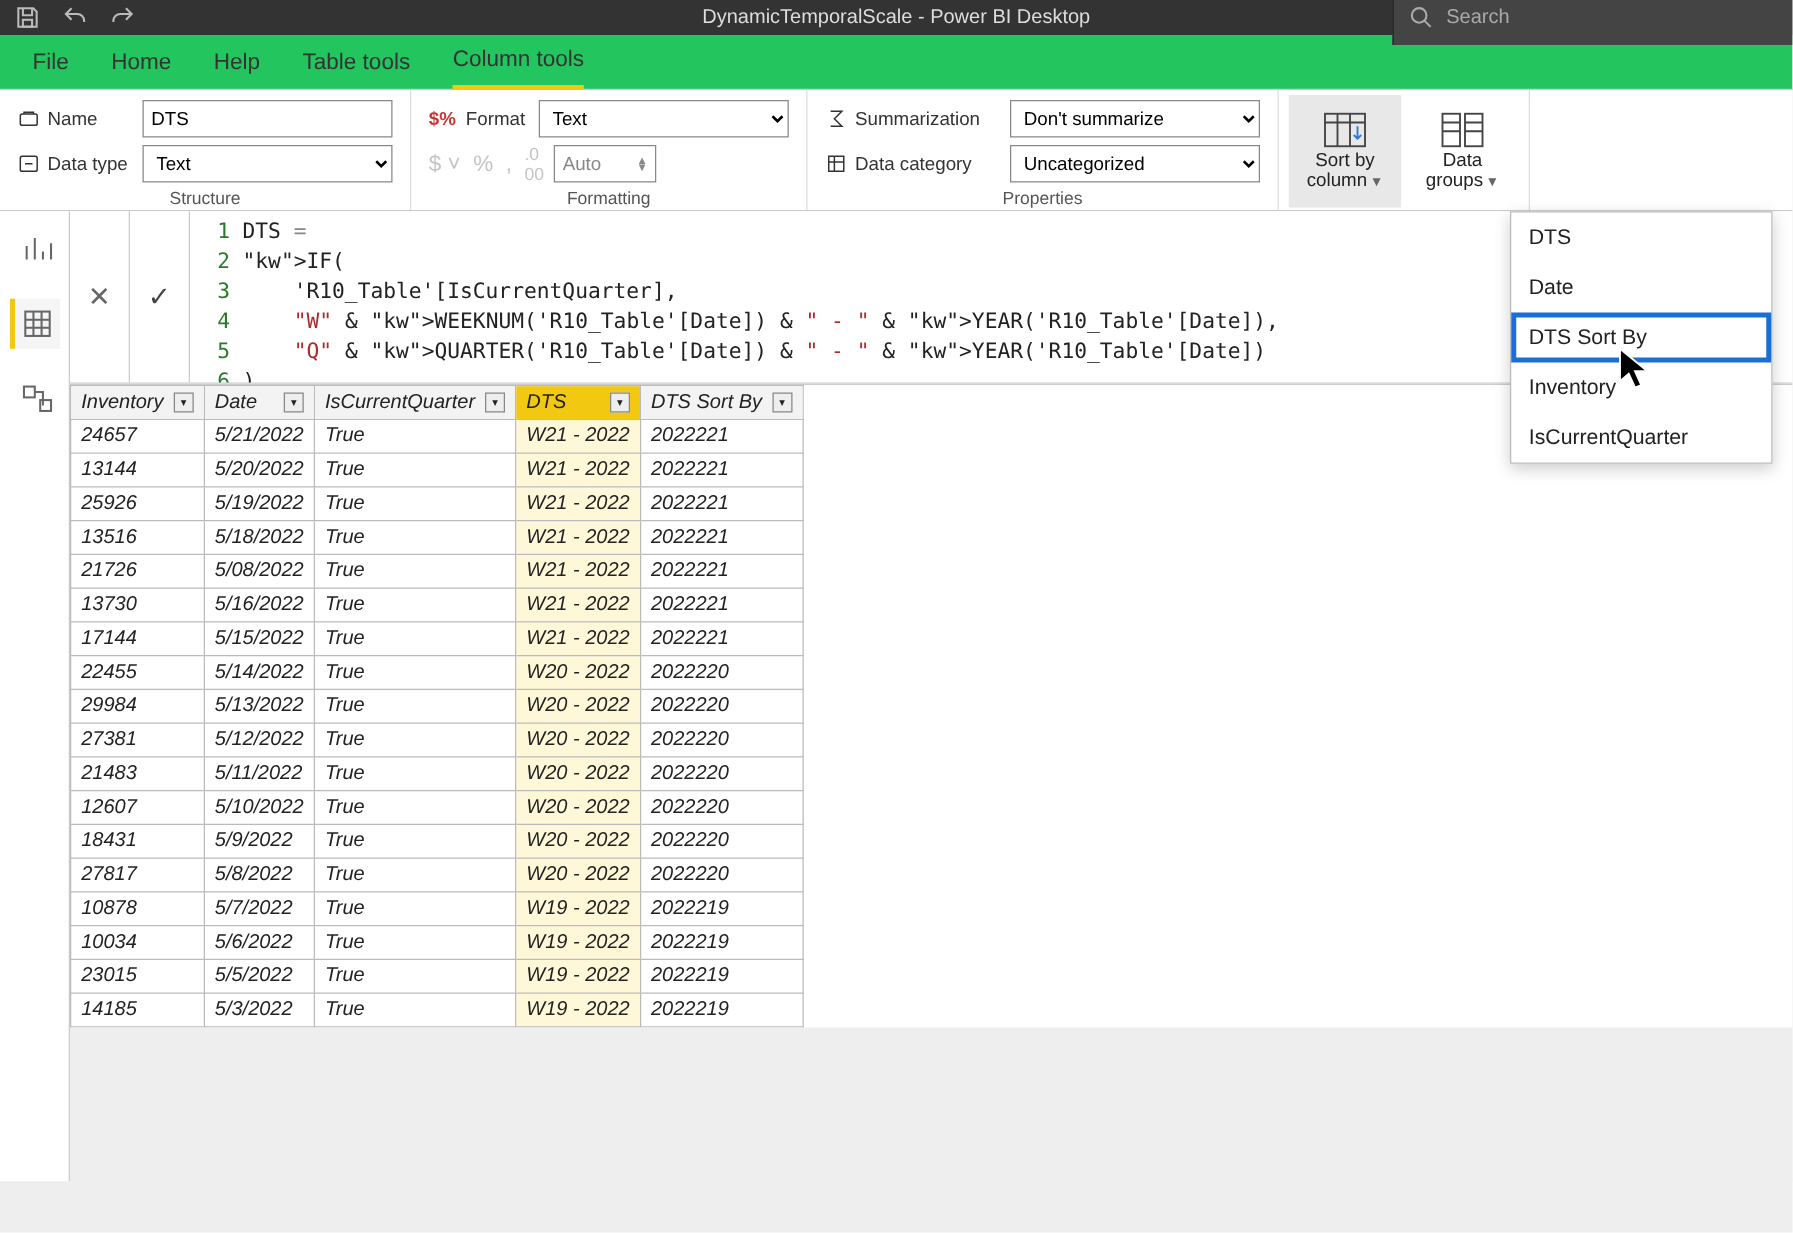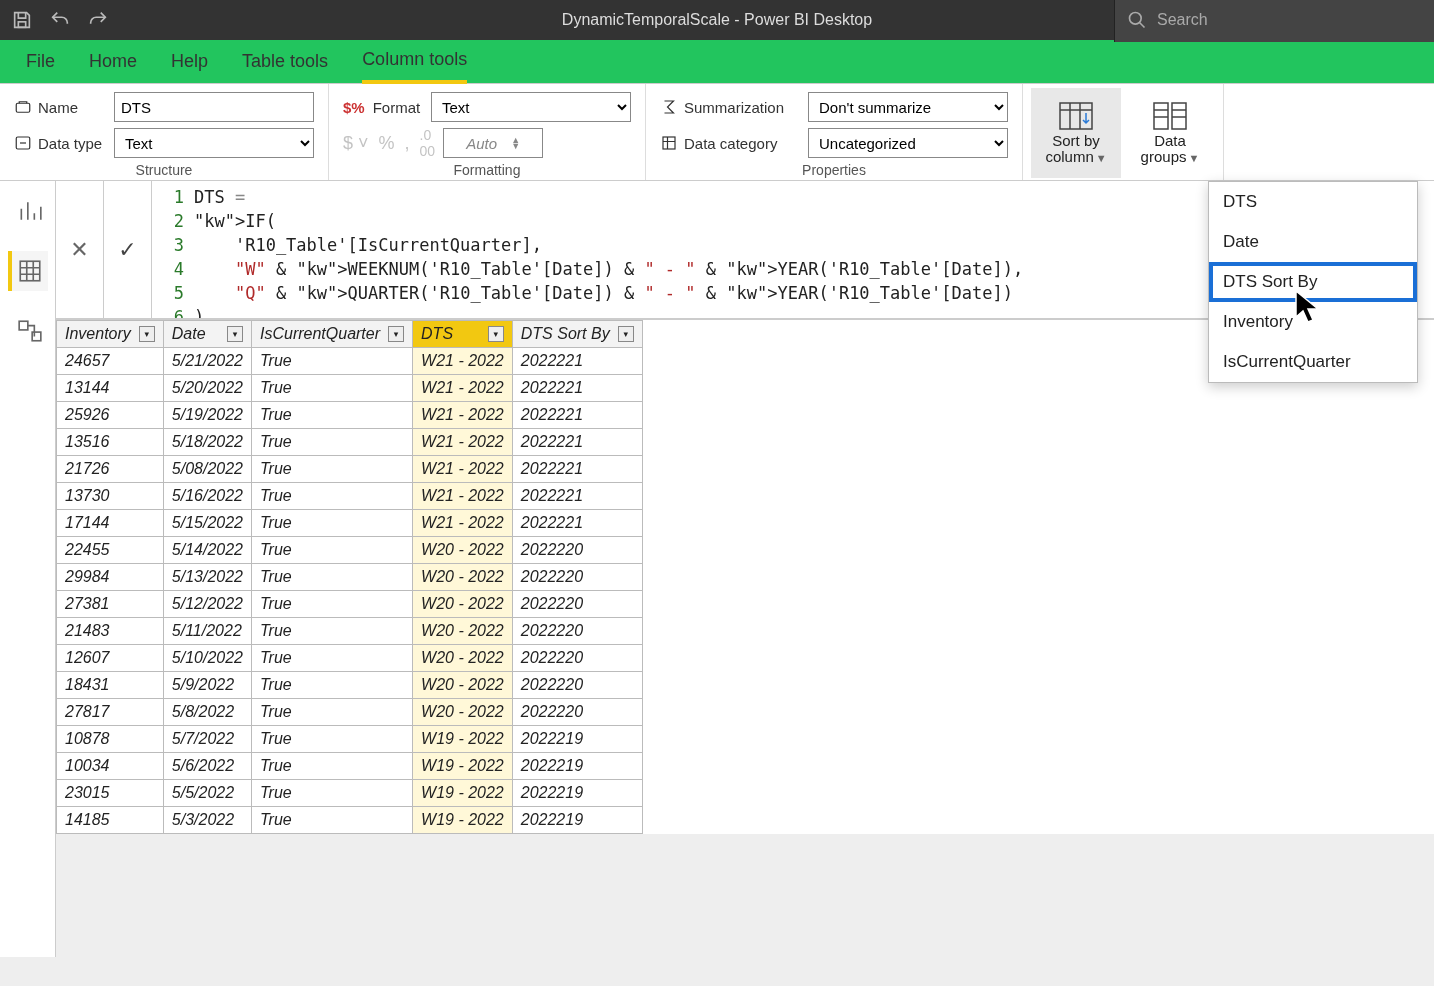--- a/index.html
+++ b/index.html
@@ -8,21 +8,21 @@
     font-family: "Segoe UI", Tahoma, sans-serif;
     font-size: 14px;
     background: #eee;
     color: #222;
     width: 1434px;
     height: 986px;
     overflow: hidden;
   }
   
   .titlebar {
-    height: 40px;
+    height: 28px;
     background: #333;
     color: #ddd;
     display: flex;
     align-items: center;
     padding: 0 8px;
     gap: 10px;
     position: relative;
   }
   .titlebar .title {
     position: absolute;
@@ -109,23 +109,23 @@
     font-family: inherit;
     background: #fff;
   }
   .ribbon input.field { width: 200px; }
   .ribbon select.field { width: 200px; }
   .ribbon-grouplabel { font-size: 14px; color: #555; margin-top: 4px; }
   .fmt-icons { display:flex; align-items:center; gap:10px; height:30px; color:#888;}
   .fmt-icons .disabled { opacity: .5; }
   .fmt-icons span { font-size: 18px; }
   .spin {
-    border:1px solid #888; width:100px; height:30px;
+    border:1px solid #888; width:82px; height:30px;
     display:flex; align-items:center; justify-content:space-between;
-    padding:0 22px; color:#888;font-style:italic;
+    padding:0 6px; color:#888;
   }
   .spin .ud { display:flex; flex-direction:column; line-height:6px; font-size:9px;}
   .big-btn {
     display:flex; flex-direction:column; align-items:center; justify-content:center;
     width: 90px; height: 90px; gap:2px;
     font-size: 15px; line-height:1.1; text-align:center;
     position: relative;
   }
   .big-btn.hl { background:#e8e8e8; }
   .big-btn svg { stroke:#444; fill:none; stroke-width:1.5; }

